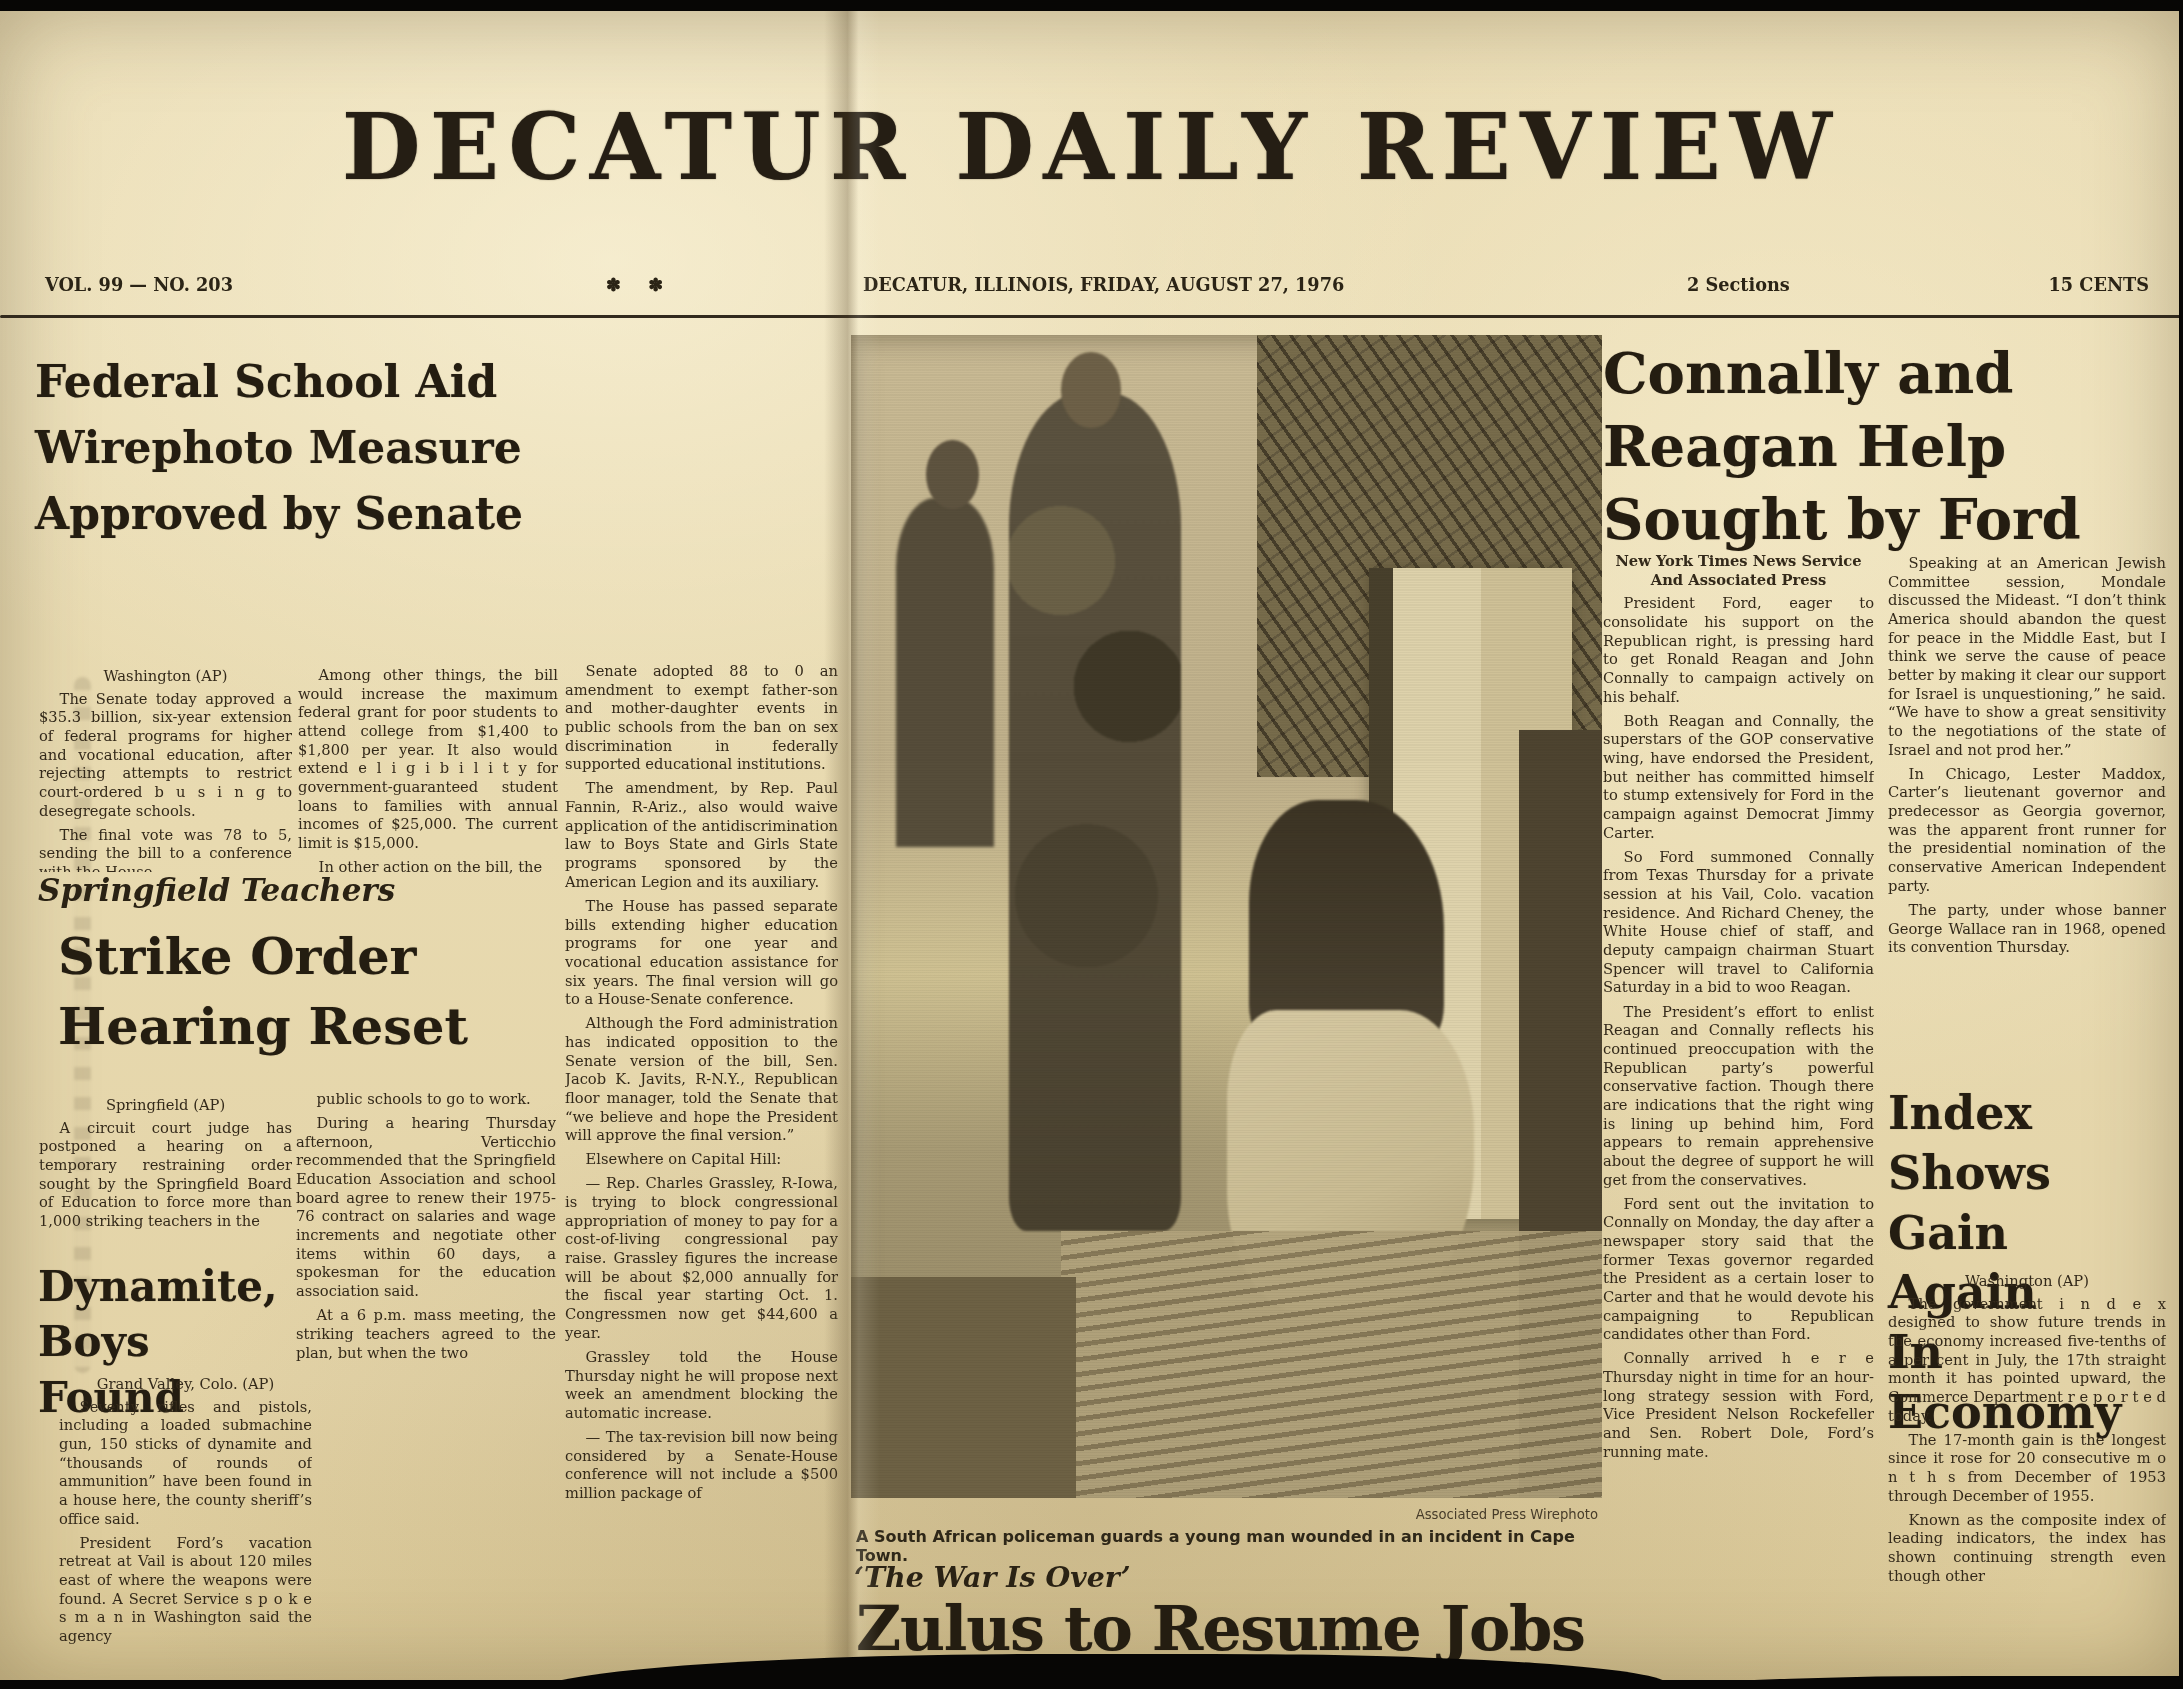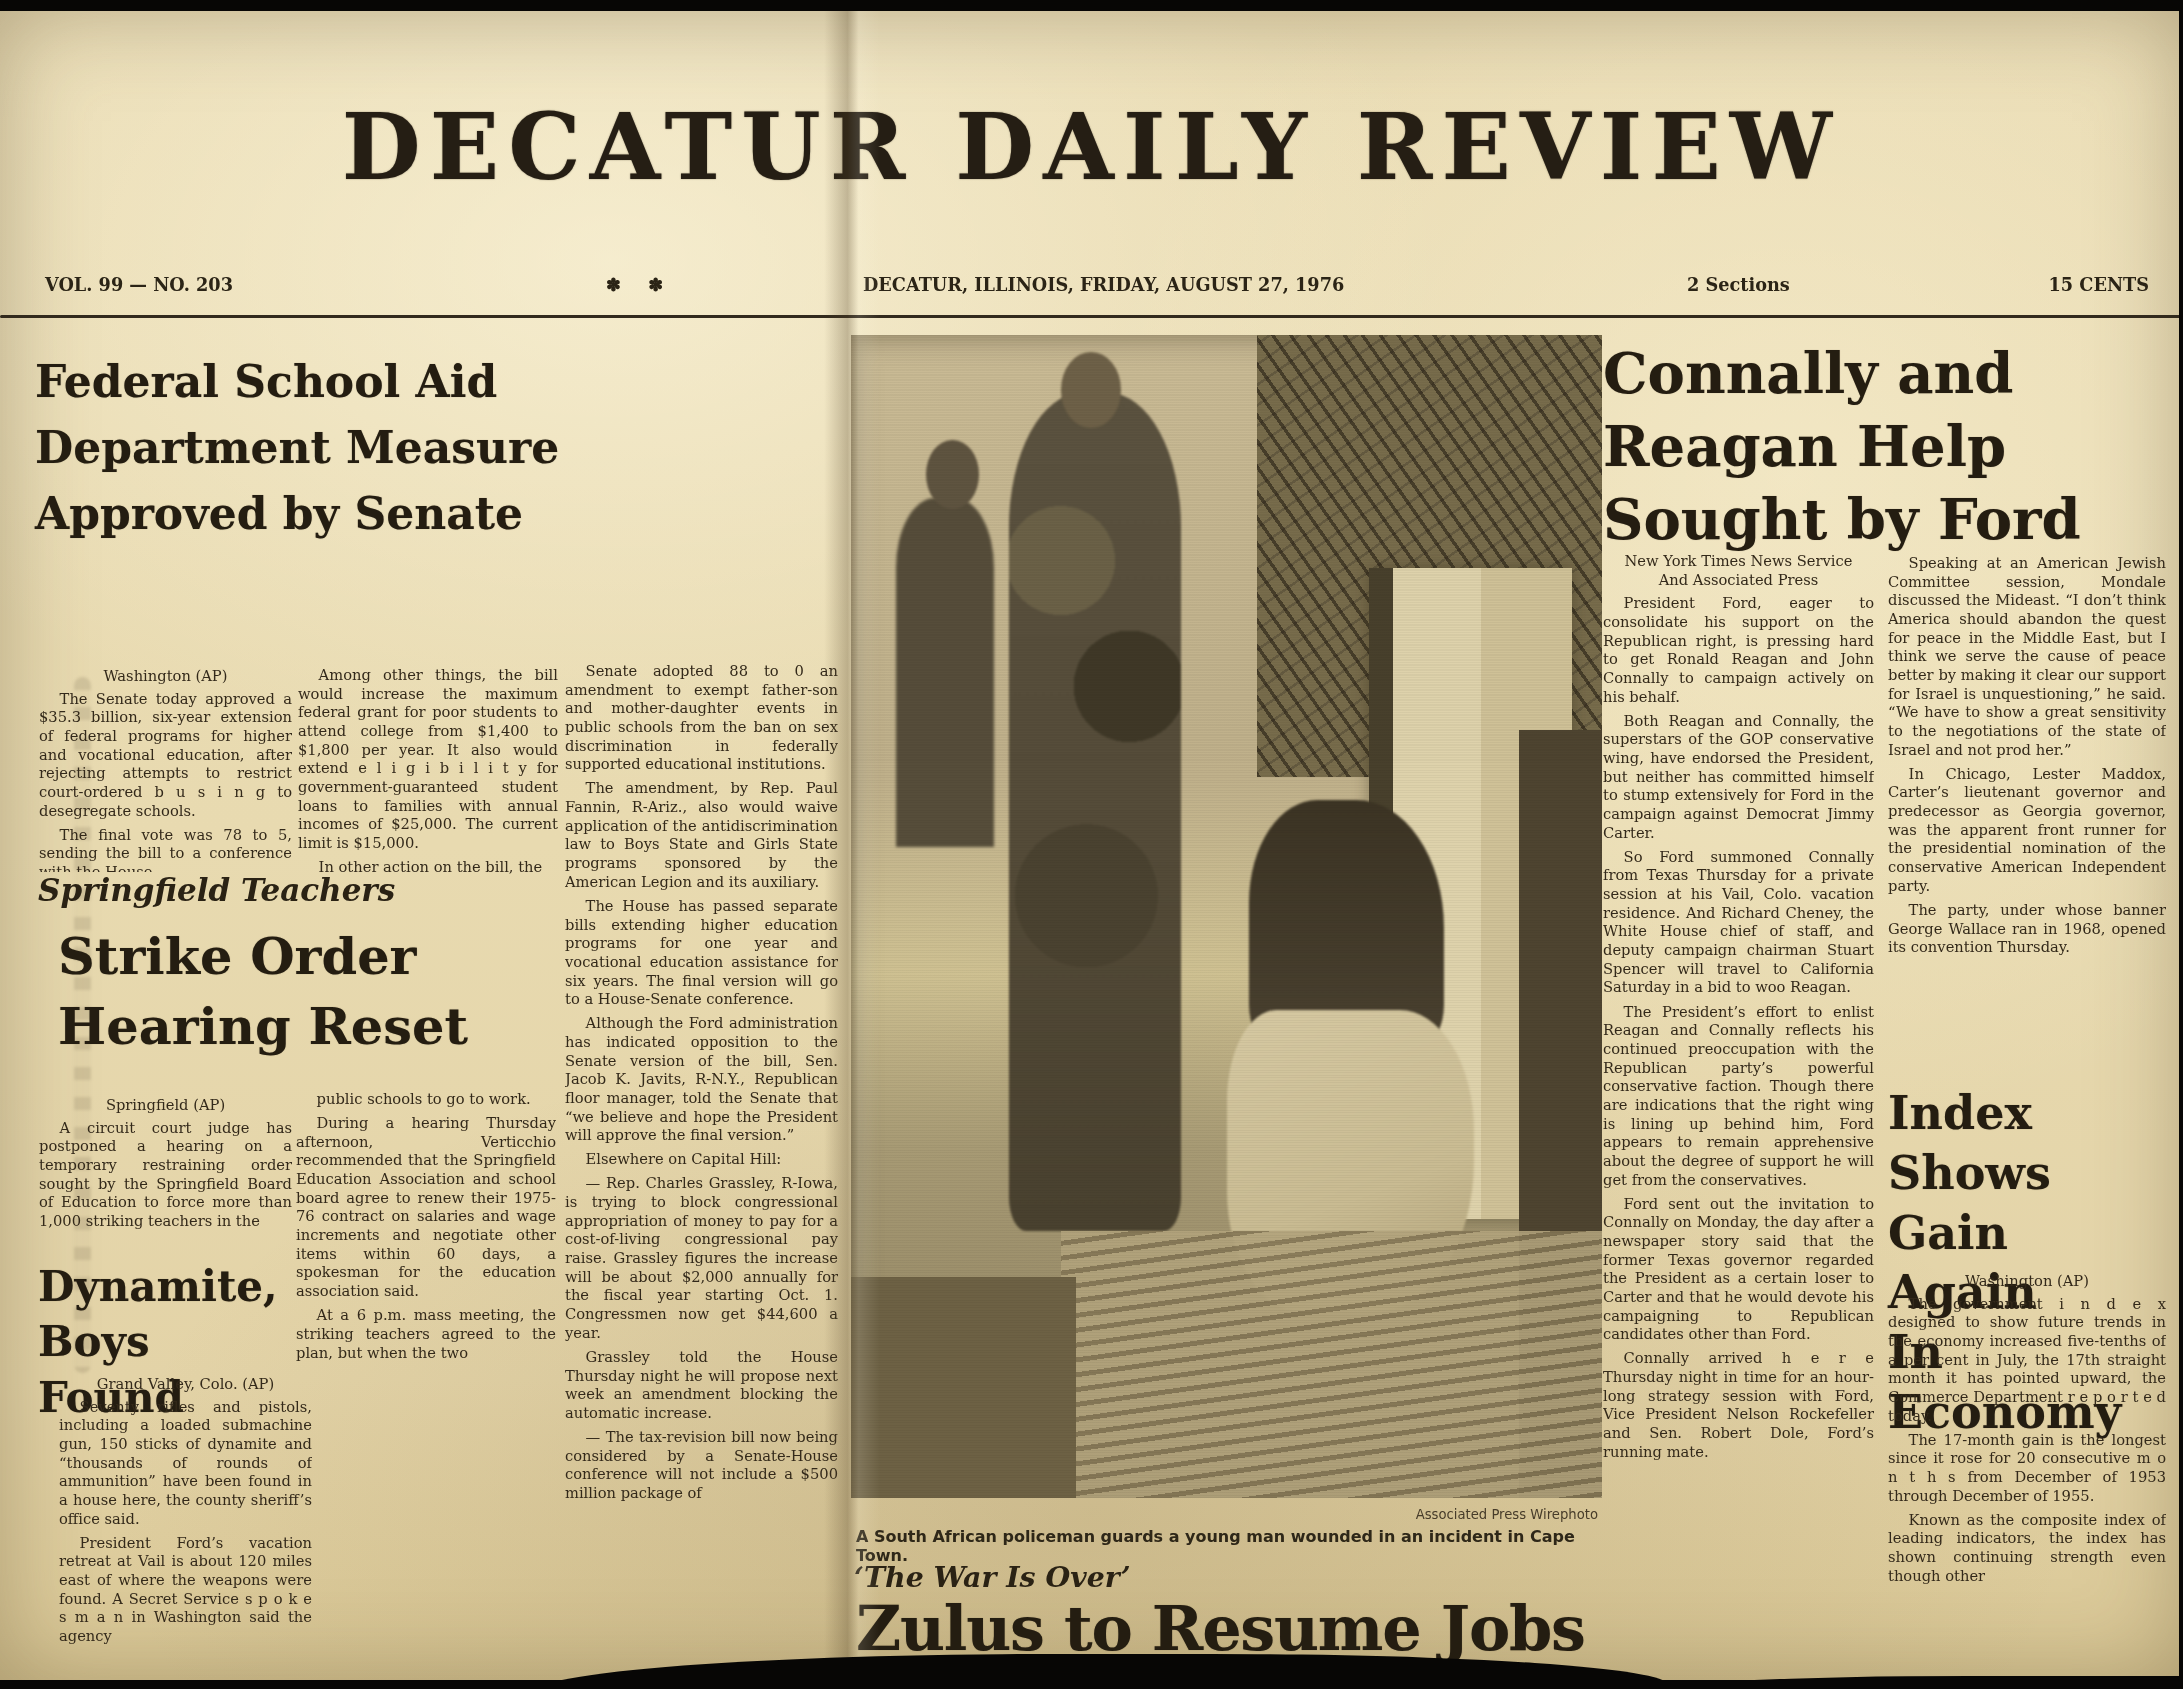--- a/index.html
+++ b/index.html
@@ -37,21 +37,21 @@
   .hl-strike{left:58px;top:921px;width:520px;font-size:51px;line-height:1.38;}
   .hl-dynamite{left:38px;top:1259px;width:260px;font-size:42px;line-height:1.32;}
   .hl-connally{left:1603px;top:337px;width:574px;font-size:56px;line-height:1.30;}
   .hl-economy{left:1888px;top:1084px;width:280px;font-size:46px;line-height:1.30;}
   .kick-war{left:854px;top:1560px;width:588px;font-size:28.4px;}
   .hl-zulus{left:856px;top:1598px;width:1079px;font-size:62px;line-height:1;letter-spacing:-.02em;}
 
   .col{position:absolute;font-size:14.7px;line-height:1.27;color:#33291a;text-align:justify;overflow:hidden;}
   .para{margin:0 0 5.4px 0;text-indent:20.6px;}
   .ap{ text-align:center;text-indent:0;margin:1px 0 3.9px 0;}
-  .byline{text-align:center;text-indent:0;font-weight:400;margin:0 0 4.9px 0;}
+  .byline{text-align:center;text-indent:0;font-weight:700;margin:0 0 4.9px 0;}
 
   .c-school1{left:39px;top:666px;width:253px;height:206px;}
   .c-school2{left:298px;top:666px;width:260px;height:211px;}
   .c-school3{left:565px;top:662px;width:273px;height:1018px;}
   .c-strike1{left:39px;top:1095px;width:253px;height:162px;}
   .c-strike2{left:296px;top:1090px;width:260px;height:584px;}
   .c-dynamite{left:39px;top:1374px;width:253px;height:294px;margin-left:20px;}
   .c-conn1{left:1603px;top:552px;width:271px;height:1108px;}
   .c-conn2{left:1888px;top:554px;width:278px;height:520px;}
   .c-econ{left:1888px;top:1271px;width:278px;height:403px;}
@@ -101,21 +101,21 @@
   <div class="masthead">DECATUR DAILY REVIEW</div>
   <div class="dl-item" style="left:45px;">VOL. 99 — NO. 203</div>
   <div class="dl-item" style="left:606px;letter-spacing:.6em;">✽   ✽</div>
   <div class="dl-item" style="left:863px;">DECATUR, ILLINOIS, FRIDAY, AUGUST 27, 1976</div>
   <div class="dl-item" style="left:1687px;">2 Sections</div>
   <div class="dl-item" style="right:34px;">15 CENTS</div>
   <div class="rule-main"></div>
 
   <div class="hl hl-school">
     <div>Federal School Aid</div>
-    <div>Department Measure</div>
+    <div>Wirephoto Measure</div>
     <div>Approved by Senate</div>
   </div>
   <div class="col c-school1">
     <p class="ap">Washington (AP)</p>
     <div>
         <p class="para">The Senate today approved a $35.3 billion, six-year extension of federal programs for higher and vocational education, after rejecting attempts to restrict court-ordered  b u s i n g  to desegregate schools.</p>
         <p class="para">The final vote was 78 to 5, sending the bill to a conference with the House.</p>
       </div>
   </div>
   <div class="col c-school2">

